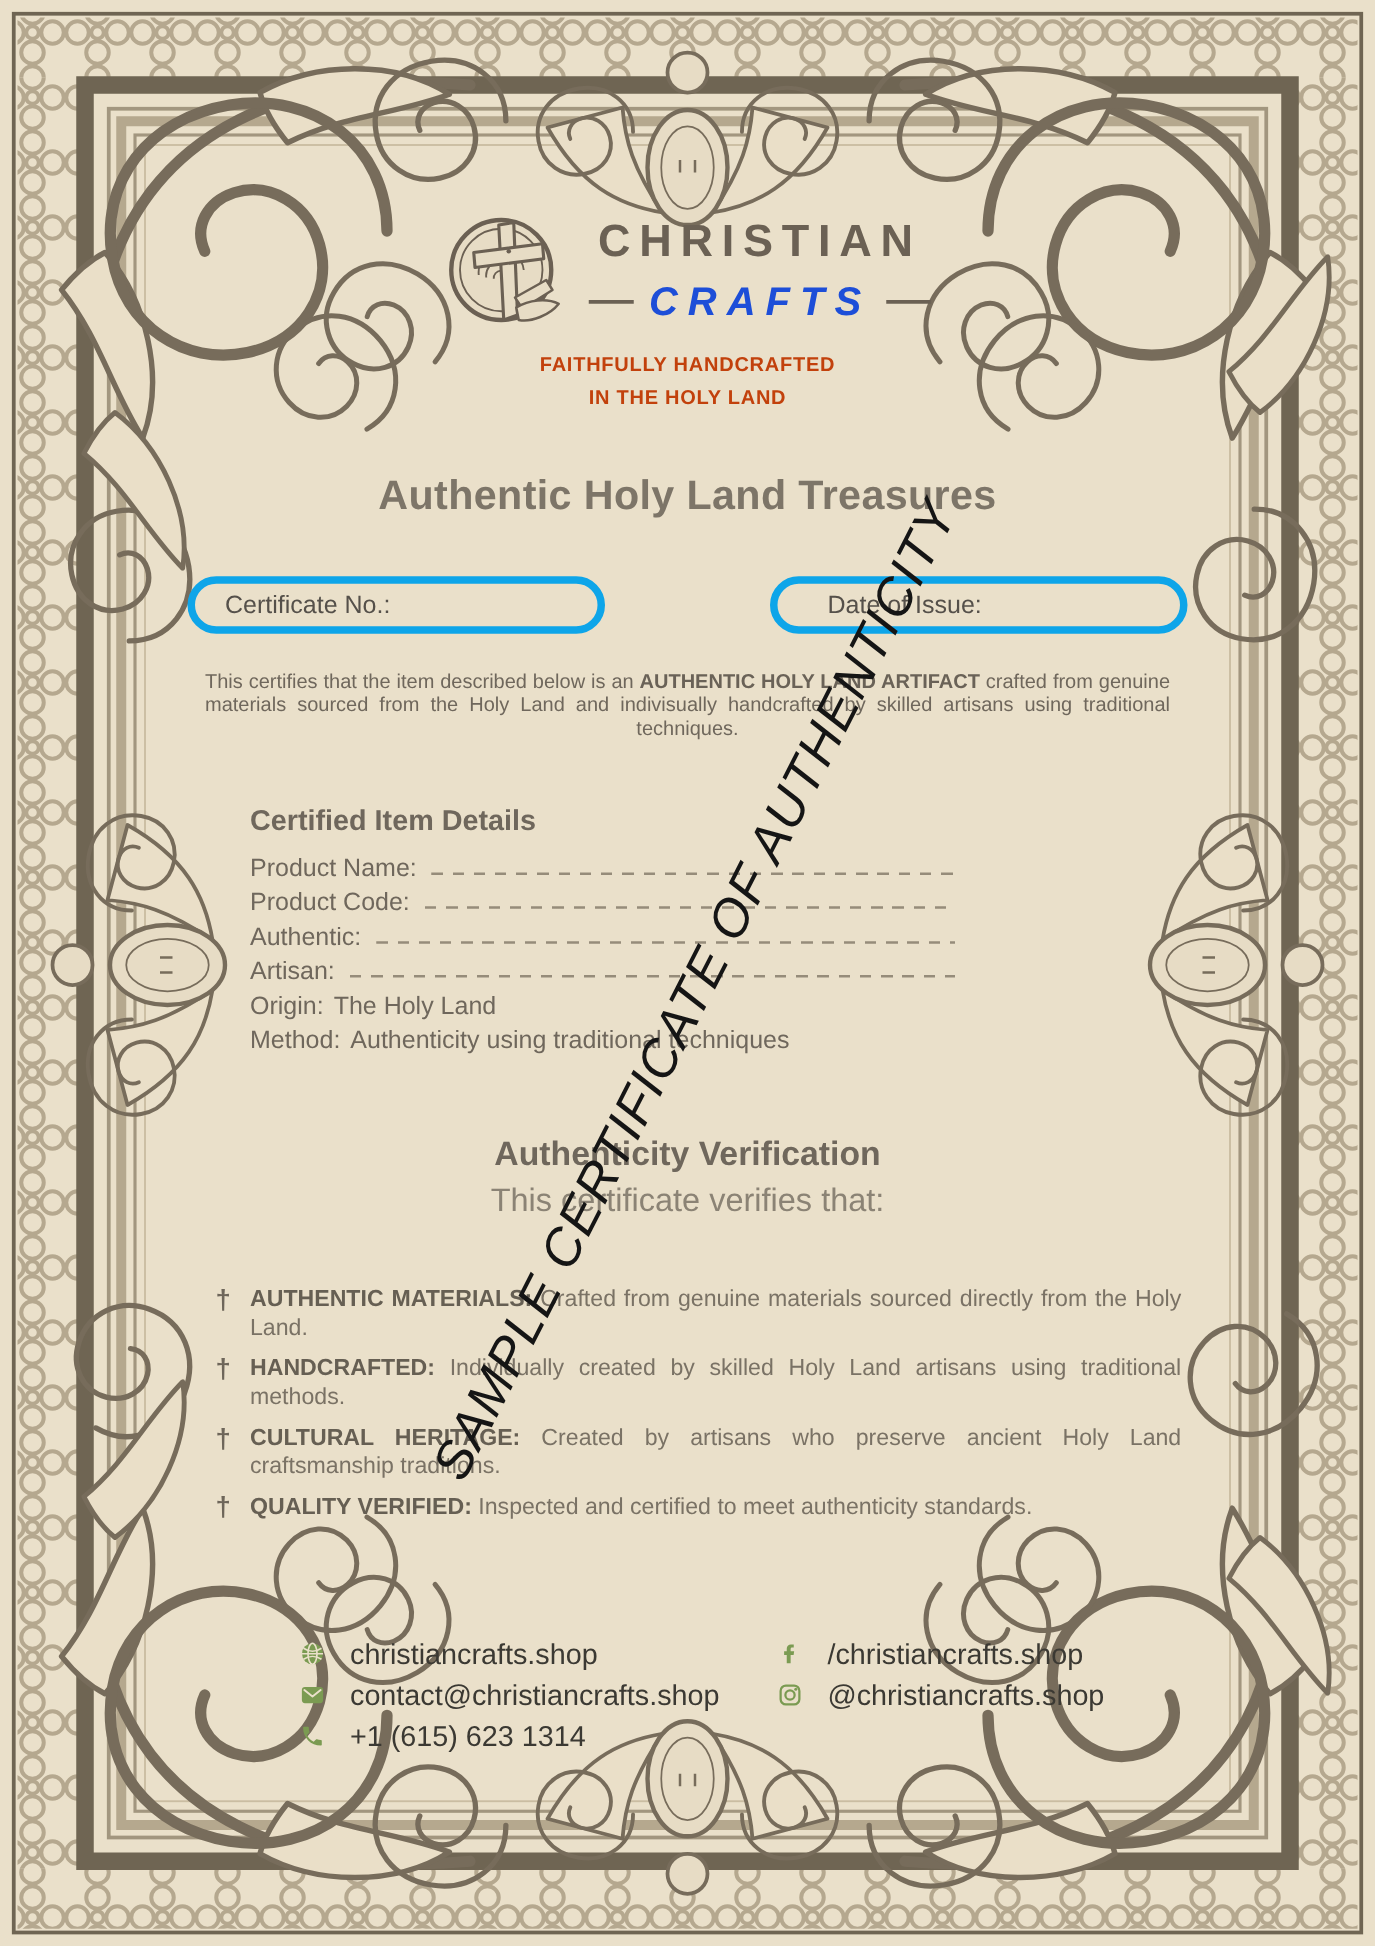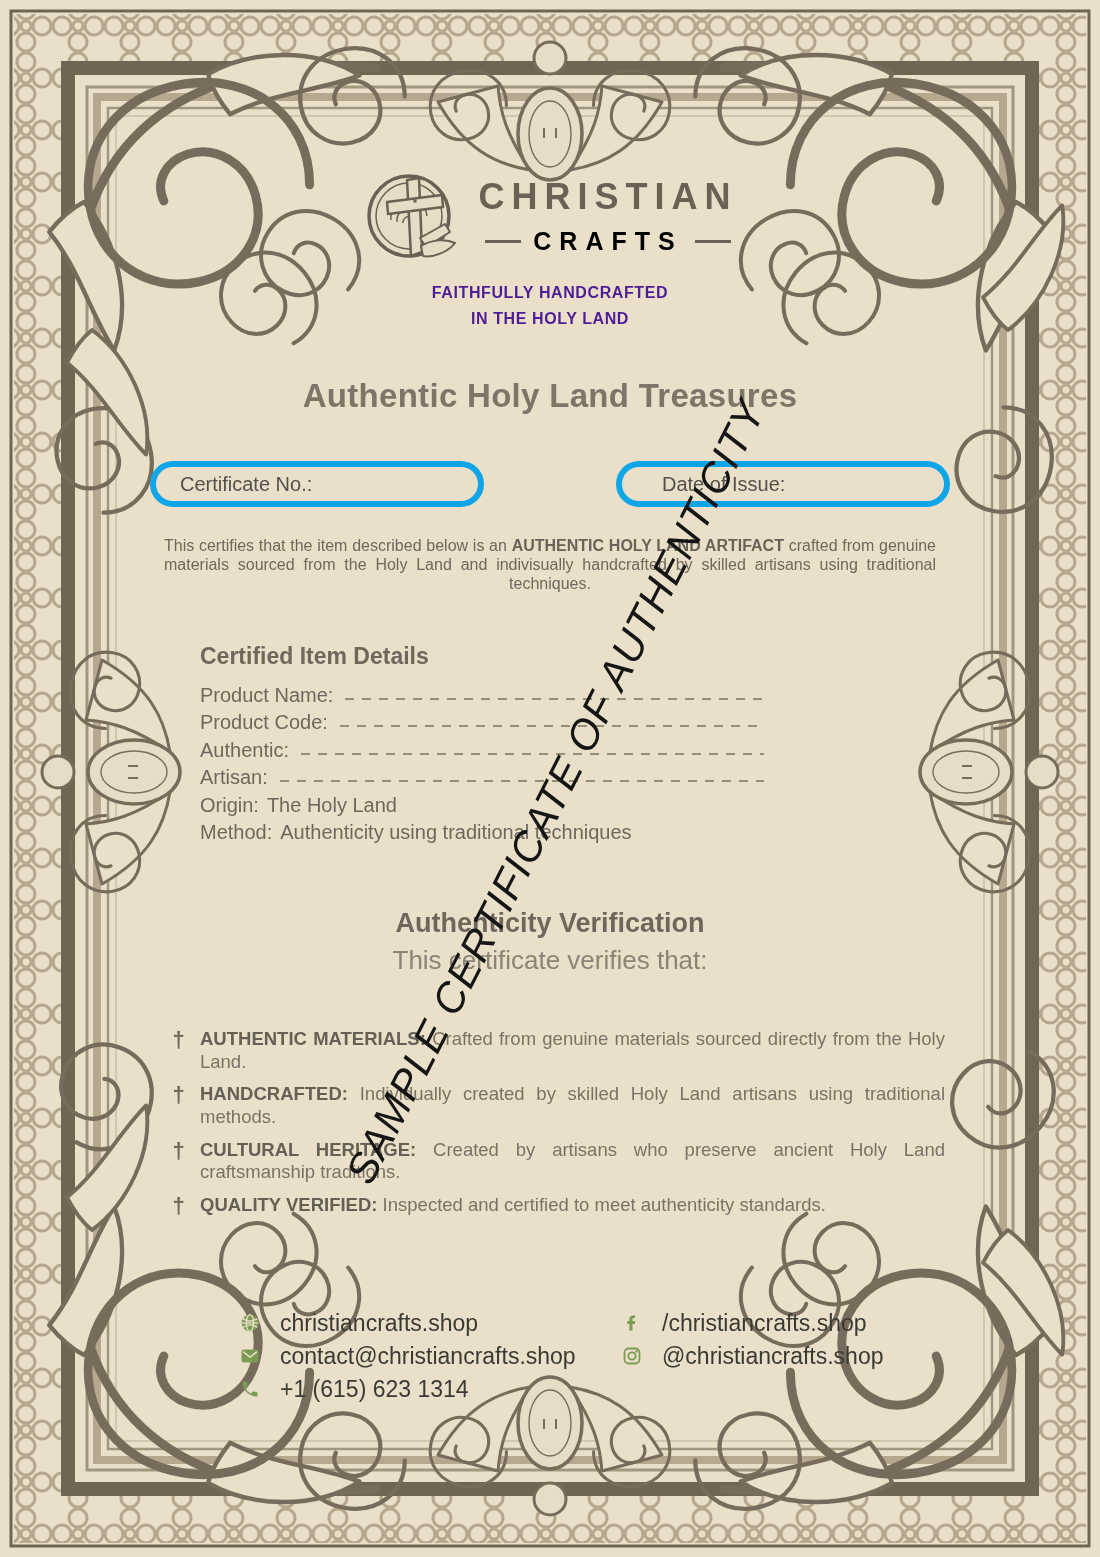--- a/index.html
+++ b/index.html
@@ -13,23 +13,23 @@
   }
   .frame-svg { position:absolute; inset:0; z-index:1; }
   .content { position:absolute; inset:0; z-index:2; padding:166px 150px 0 150px; }
 
   
   .logo-row { display:flex; align-items:center; justify-content:center; gap:16px; }
   .logo-text { display:flex; flex-direction:column; align-items:center; }
   .logo-name { font-size:36px; font-weight:700; letter-spacing:7px; color:#6b6154; }
   .logo-sub { display:flex; align-items:center; gap:12px; margin-top:9px; }
   .logo-sub .dash { width:36px; height:3px; background:#6b6154; }
-  .logo-craft { font-size:25px; font-weight:700; letter-spacing:8px; color:#000000; }
+  .logo-craft { font-size:32px; font-weight:700; letter-spacing:8px; color:#1d4ed8;font-style:italic; }
   .tagline { text-align:center; margin-top:14px; font-size:16px; font-weight:700;
-             letter-spacing:0.6px; color:#4c1d95; line-height:1.6; }
+             letter-spacing:0.6px; color:#c2410c; line-height:1.6; }
 
   
   .cert-title { text-align:center; margin-top:46px; font-size:33px; font-weight:700;
                 color:#7d7568; letter-spacing:0.3px; }
 
   
   .fields-row { display:flex; justify-content:space-between; margin-top:46px; }
   .pill-field { width:334px; height:46px; border:6px solid #0ea5e9; border-radius:23px;
                 display:flex; align-items:center; padding-left:24px;
                 font-size:20px; color:#55504a; background:transparent; }

